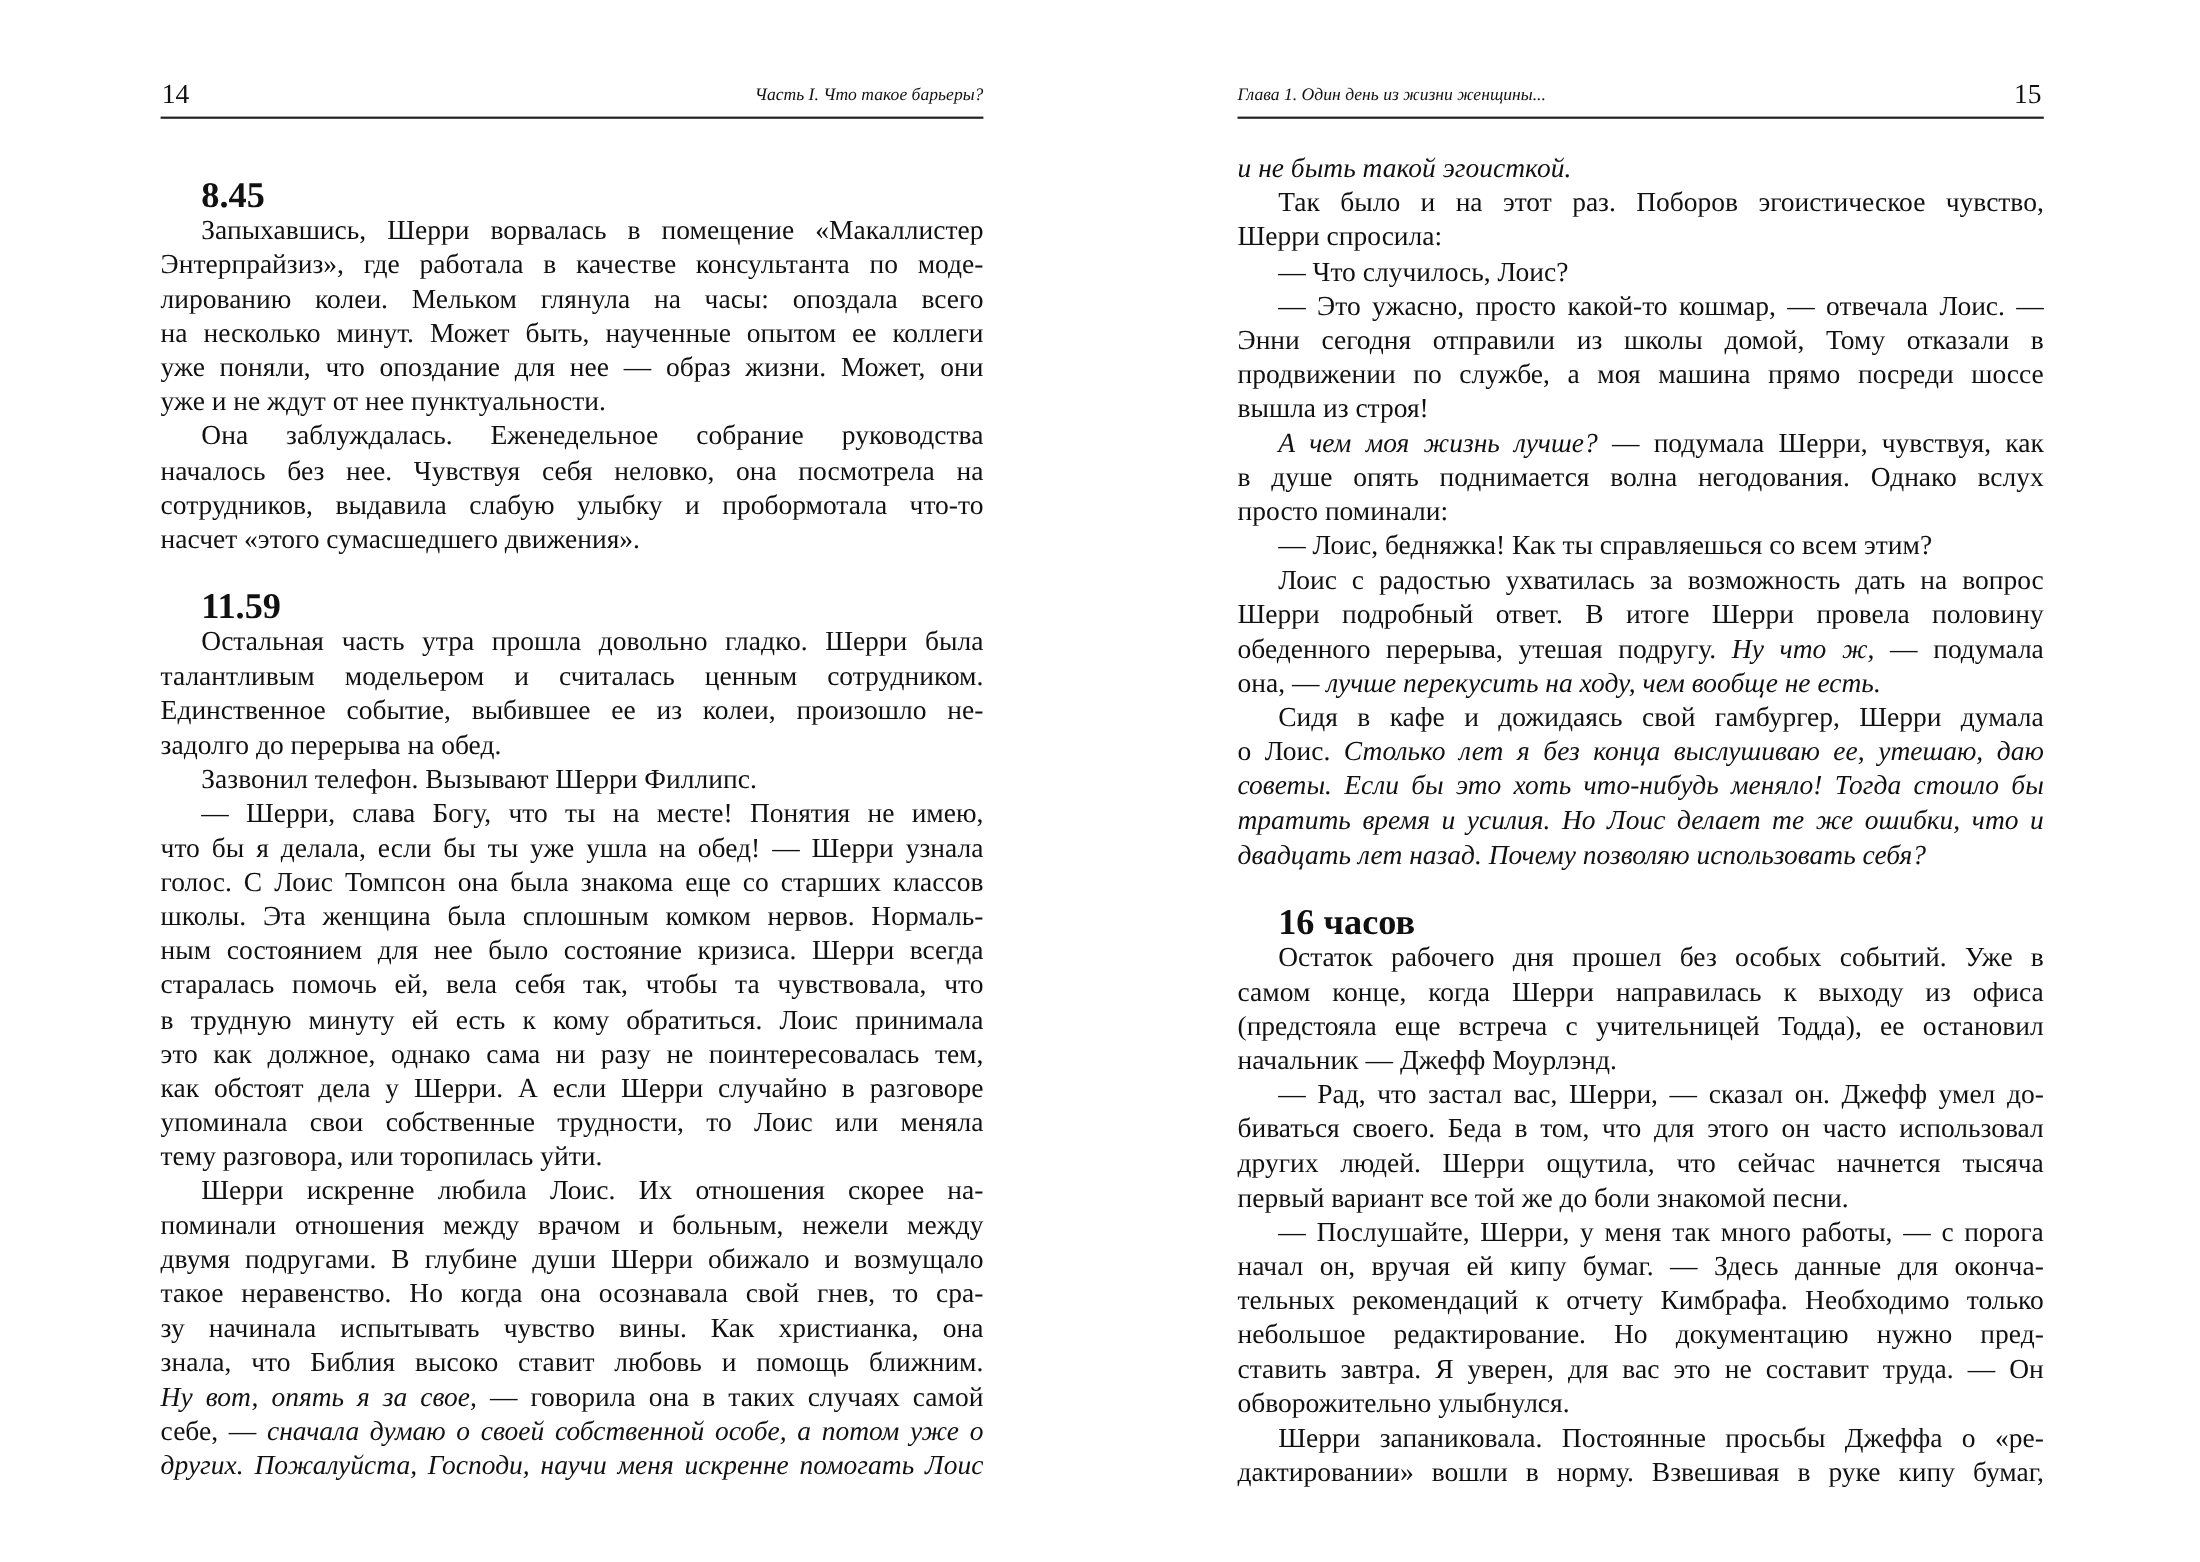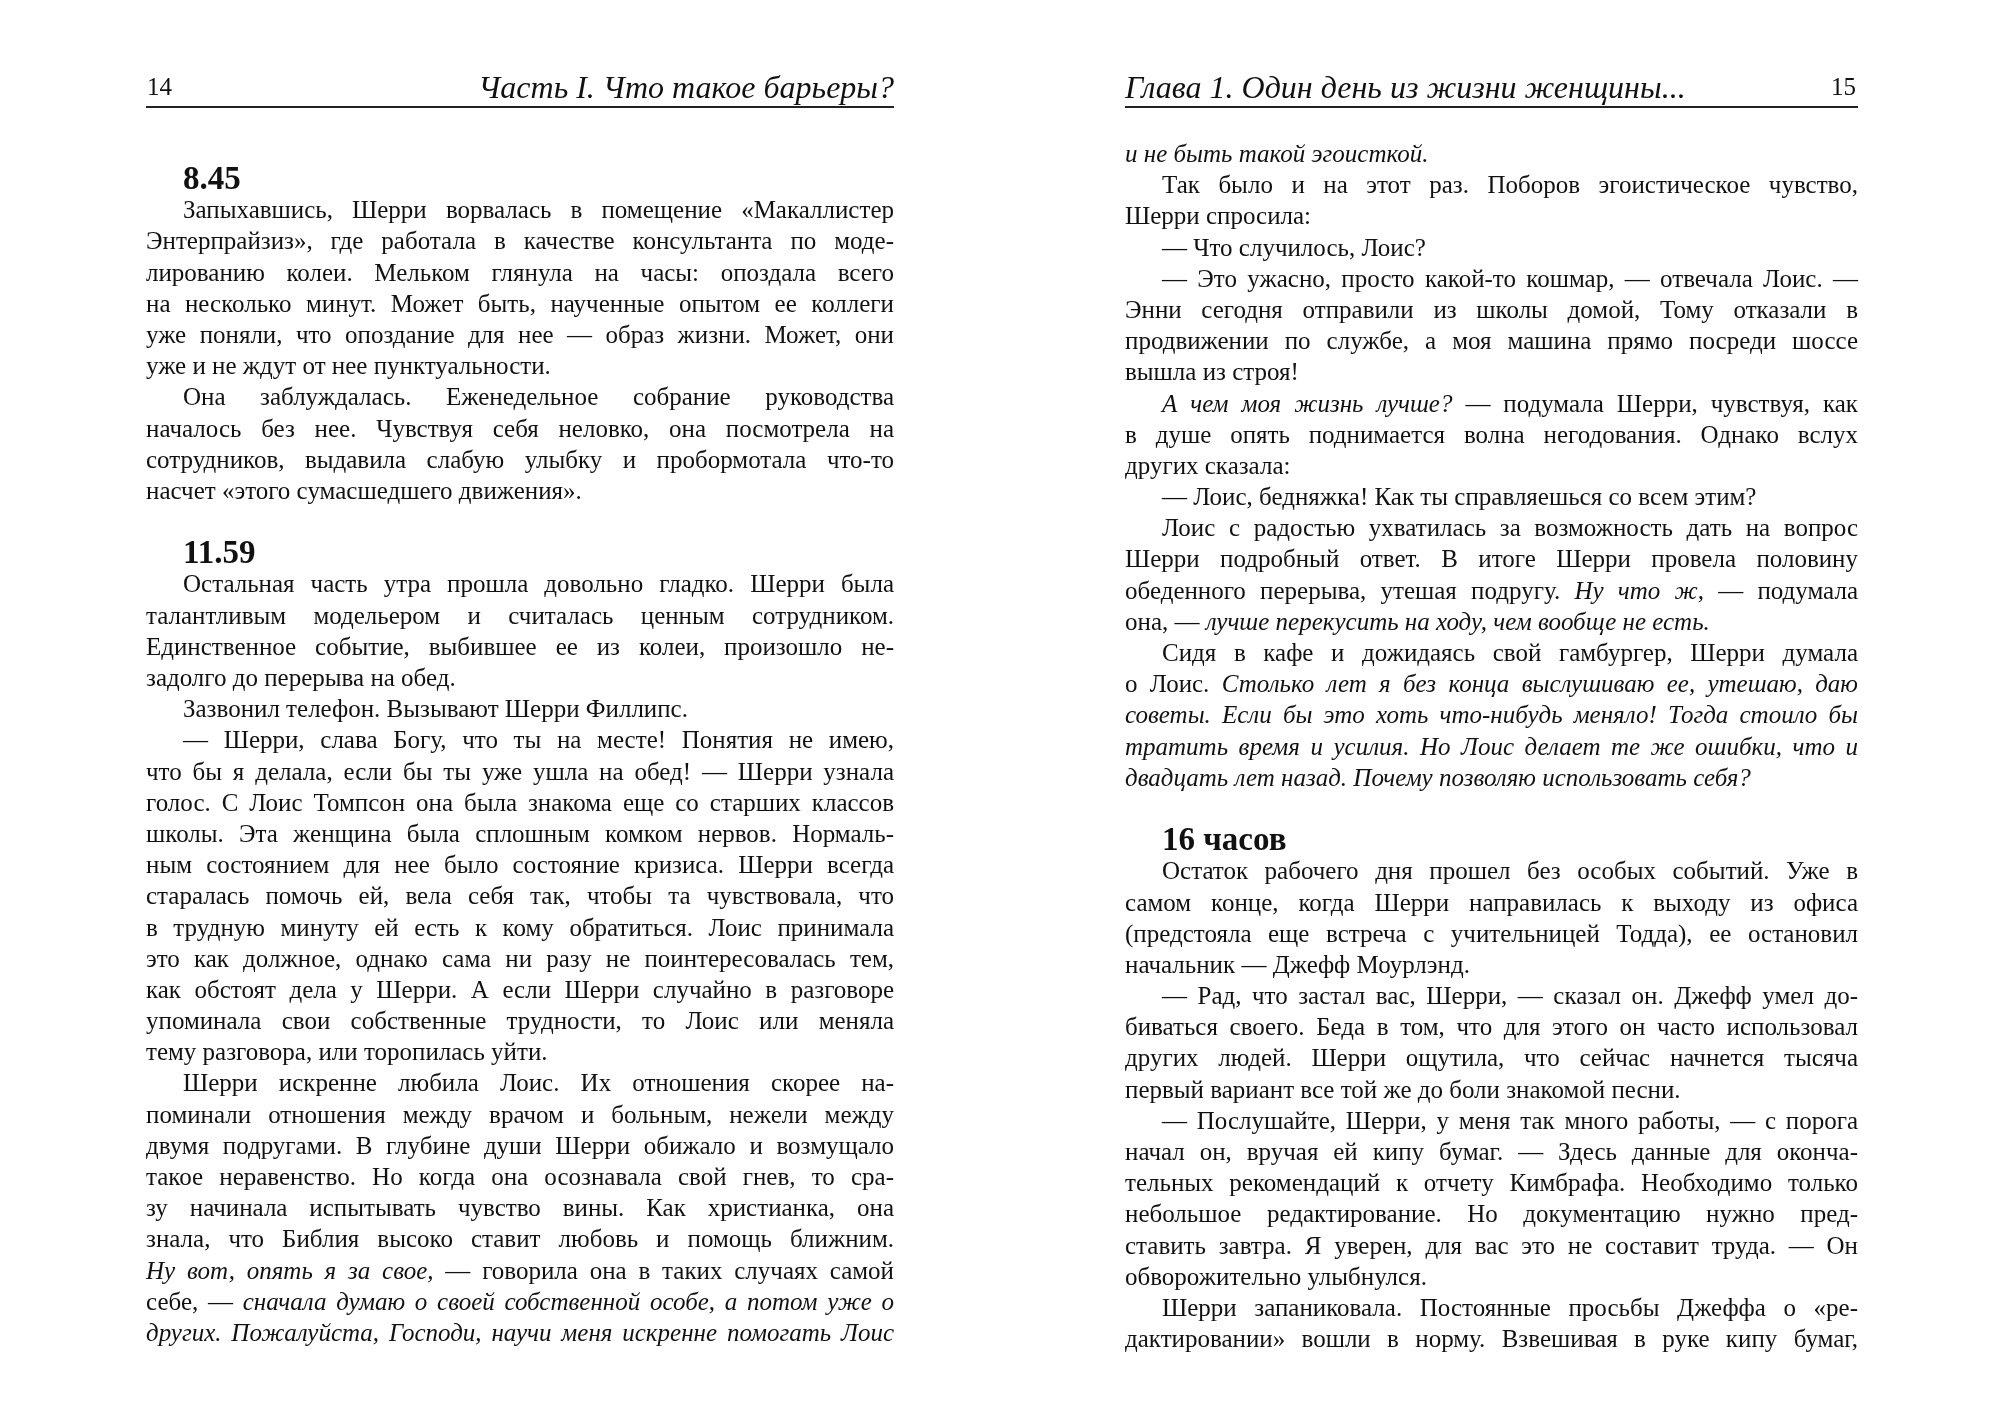--- a/index.html
+++ b/index.html
@@ -4,21 +4,21 @@
 <style>
   html, body { margin: 0; padding: 0; background: #ffffff; }
   body { width: 2000px; height: 1420px; position: relative; overflow: hidden;
          font-family: "Liberation Serif", serif; color: #111; }
   .page { position: absolute; top: 0; }
   .page.left { left: 146px; width: 748px; }
   .page.right { left: 1125px; width: 733px; }
   .running-head { position: absolute; top: 70px; left: 0; right: 0; height: 36px;
                   border-bottom: 2px solid #222; font-size: 24px; line-height: 34px; }
   .running-head .num { position: absolute; bottom: 2px; font-style: normal; font-size: 25px; font-family: Liberation Serif, serif; }
-  .running-head .title { position: absolute; bottom: 2px; font-style: italic; font-size: 32px; margin-top: 32px; }
+  .running-head .title { position: absolute; bottom: 2px; font-style: italic; font-size: 16px; margin-top: 32px; }
   .left .running-head .num { left: 1px; }
   .left .running-head .title { right: 0; }
   .right .running-head .title { left: 0; text-align: center; }
   .right .running-head .num { right: 2px; }
   .body { position: absolute; left: 0; right: 0; font-size: 25px; line-height: 31.2px; }
   .left .body { top: 163px; }
   .right .body { top: 138px; }
   .line { display: block; height: 31.2px; white-space: nowrap; text-align: justify;
           text-align-last: justify; overflow: visible; }
   .line.last { text-align-last: left; }
@@ -86,21 +86,21 @@
       <span class="line last"><span class="i">и не быть такой эгоисткой.</span></span>
       <span class="line indent">Так было и на этот раз. Поборов эгоистическое чувство,</span>
       <span class="line last">Шерри спросила:</span>
       <span class="line indent last">— Что случилось, Лоис?</span>
       <span class="line indent">— Это ужасно, просто какой-то кошмар, — отвечала Лоис. —</span>
       <span class="line">Энни сегодня отправили из школы домой, Тому отказали в</span>
       <span class="line">продвижении по службе, а моя машина прямо посреди шоссе</span>
       <span class="line last">вышла из строя!</span>
       <span class="line indent"><span class="i">А чем моя жизнь лучше?</span><span> — подумала Шерри, чувствуя, как</span></span>
       <span class="line">в душе опять поднимается волна негодования. Однако вслух</span>
-      <span class="line last">других сказала:</span>
+      <span class="line last">просто поминали:</span>
       <span class="line indent last">— Лоис, бедняжка! Как ты справляешься со всем этим?</span>
       <span class="line indent">Лоис с радостью ухватилась за возможность дать на вопрос</span>
       <span class="line">Шерри подробный ответ. В итоге Шерри провела половину</span>
       <span class="line"><span>обеденного перерыва, утешая подругу. </span><span class="i">Ну что ж,</span><span> — подумала</span></span>
       <span class="line last"><span>она, — </span><span class="i">лучше перекусить на ходу, чем вообще не есть.</span></span>
       <span class="line indent">Сидя в кафе и дожидаясь свой гамбургер, Шерри думала</span>
       <span class="line"><span>о Лоис. </span><span class="i">Столько лет я без конца выслушиваю ее, утешаю, даю</span></span>
       <span class="line"><span class="i">советы. Если бы это хоть что-нибудь меняло! Тогда стоило бы</span></span>
       <span class="line"><span class="i">тратить время и усилия. Но Лоис делает те же ошибки, что и</span></span>
       <span class="line last"><span class="i">двадцать лет назад. Почему позволяю использовать себя?</span></span>

